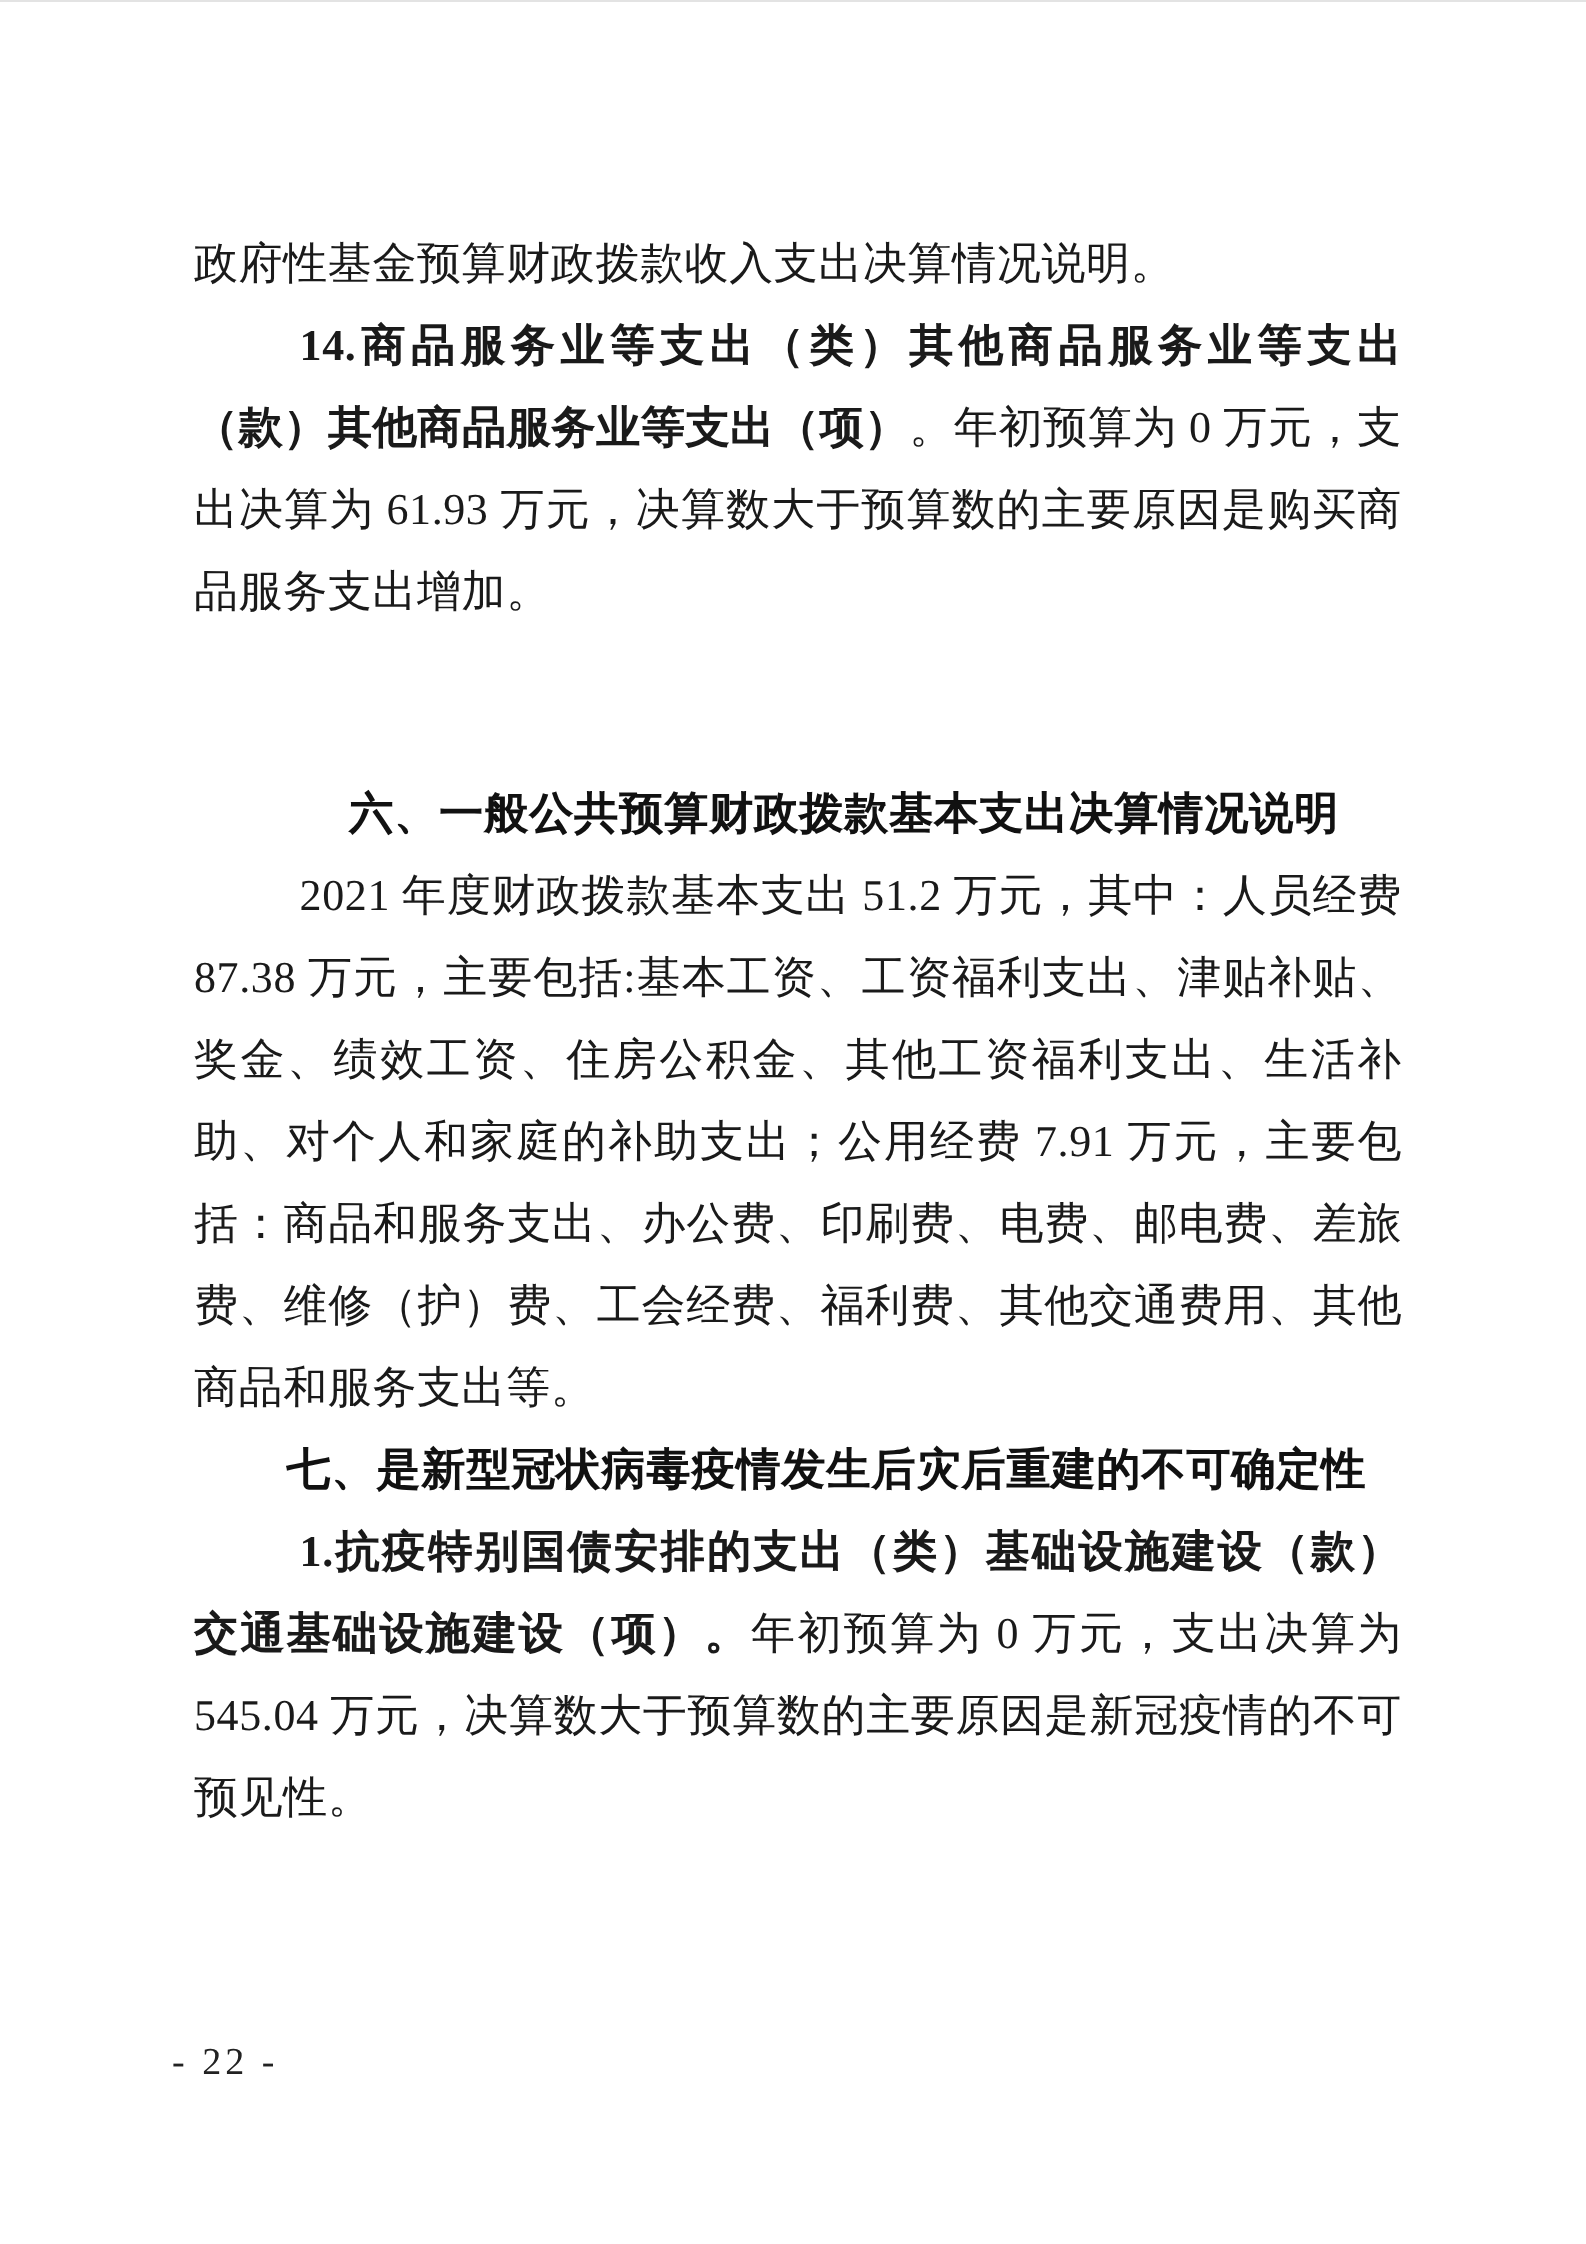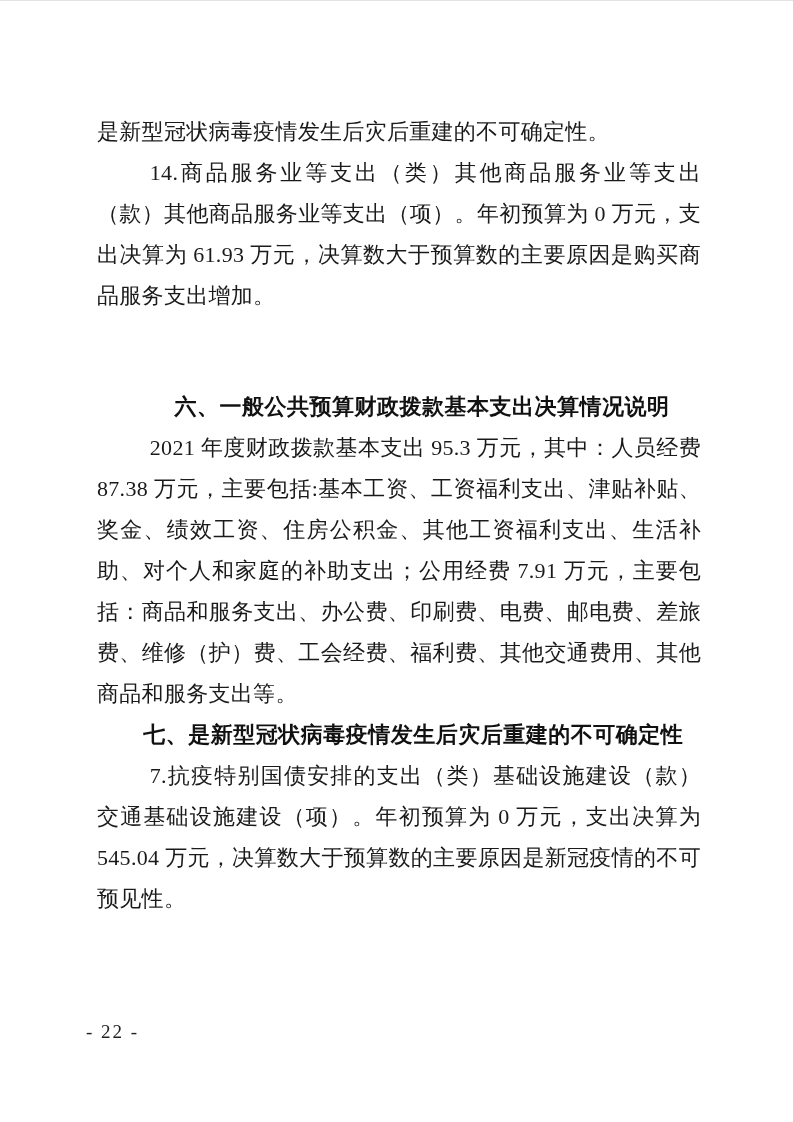--- a/index.html
+++ b/index.html
@@ -36,21 +36,21 @@
     font-size: 22px;
     line-height: 41px;
     text-align: justify;
     letter-spacing: 0.3px;
     font-weight: 400;
   }
   .indent-2 {
     text-indent: 2.4em;
   }
   .bold-run {
-    font-weight: 400;
+    font-weight: 700;
   }
   .section-heading {
     margin: 0;
     font-family: "Liberation Sans", sans-serif;
     font-size: 22px;
     font-weight: 700;
     line-height: 41px;
     text-indent: 2.1em;
     letter-spacing: 0.5px;
     color: #111111;
@@ -70,29 +70,29 @@
   }
 </style>
 </head>
 <body>
 
 <div class="page">
   <div class="page-top-edge"></div>
 
   <div class="content">
 
-    <p class="body-text">是新型冠状病毒疫情发生后灾后重建的不可确定性。</p>
+    <p class="body-text">政府性基金预算财政拨款收入支出决算情况说明。</p>
 
     <p class="body-text indent-2"><span class="bold-run">14.商品服务业等支出（类）其他商品服务业等支出（款）其他商品服务业等支出（项）</span><span>。年初预算为 0 万元，支出决算为 61.93 万元，决算数大于预算数的主要原因是购买商品服务支出增加。</span></p>
 
     <h2 class="section-heading gap-before">六、一般公共预算财政拨款基本支出决算情况说明</h2>
 
-    <p class="body-text indent-2">2021 年度财政拨款基本支出 95.3 万元，其中：人员经费 87.38 万元，主要包括:基本工资、工资福利支出、津贴补贴、奖金、绩效工资、住房公积金、其他工资福利支出、生活补助、对个人和家庭的补助支出；公用经费 7.91 万元，主要包括：商品和服务支出、办公费、印刷费、电费、邮电费、差旅费、维修（护）费、工会经费、福利费、其他交通费用、其他商品和服务支出等。</p>
+    <p class="body-text indent-2">2021 年度财政拨款基本支出 51.2 万元，其中：人员经费 87.38 万元，主要包括:基本工资、工资福利支出、津贴补贴、奖金、绩效工资、住房公积金、其他工资福利支出、生活补助、对个人和家庭的补助支出；公用经费 7.91 万元，主要包括：商品和服务支出、办公费、印刷费、电费、邮电费、差旅费、维修（护）费、工会经费、福利费、其他交通费用、其他商品和服务支出等。</p>
 
     <h2 class="section-heading">七、是新型冠状病毒疫情发生后灾后重建的不可确定性</h2>
 
 
-    <p class="body-text indent-2"><span class="bold-run">7.抗疫特别国债安排的支出（类）基础设施建设（款）交通基础设施建设（项）。</span><span>年初预算为 0 万元，支出决算为 545.04 万元，决算数大于预算数的主要原因是新冠疫情的不可预见性。</span></p>
+    <p class="body-text indent-2"><span class="bold-run">1.抗疫特别国债安排的支出（类）基础设施建设（款）交通基础设施建设（项）。</span><span>年初预算为 0 万元，支出决算为 545.04 万元，决算数大于预算数的主要原因是新冠疫情的不可预见性。</span></p>
 
   </div>
 
   <div class="page-number">- 22 -</div>
 </div>
 
 </body></html>

